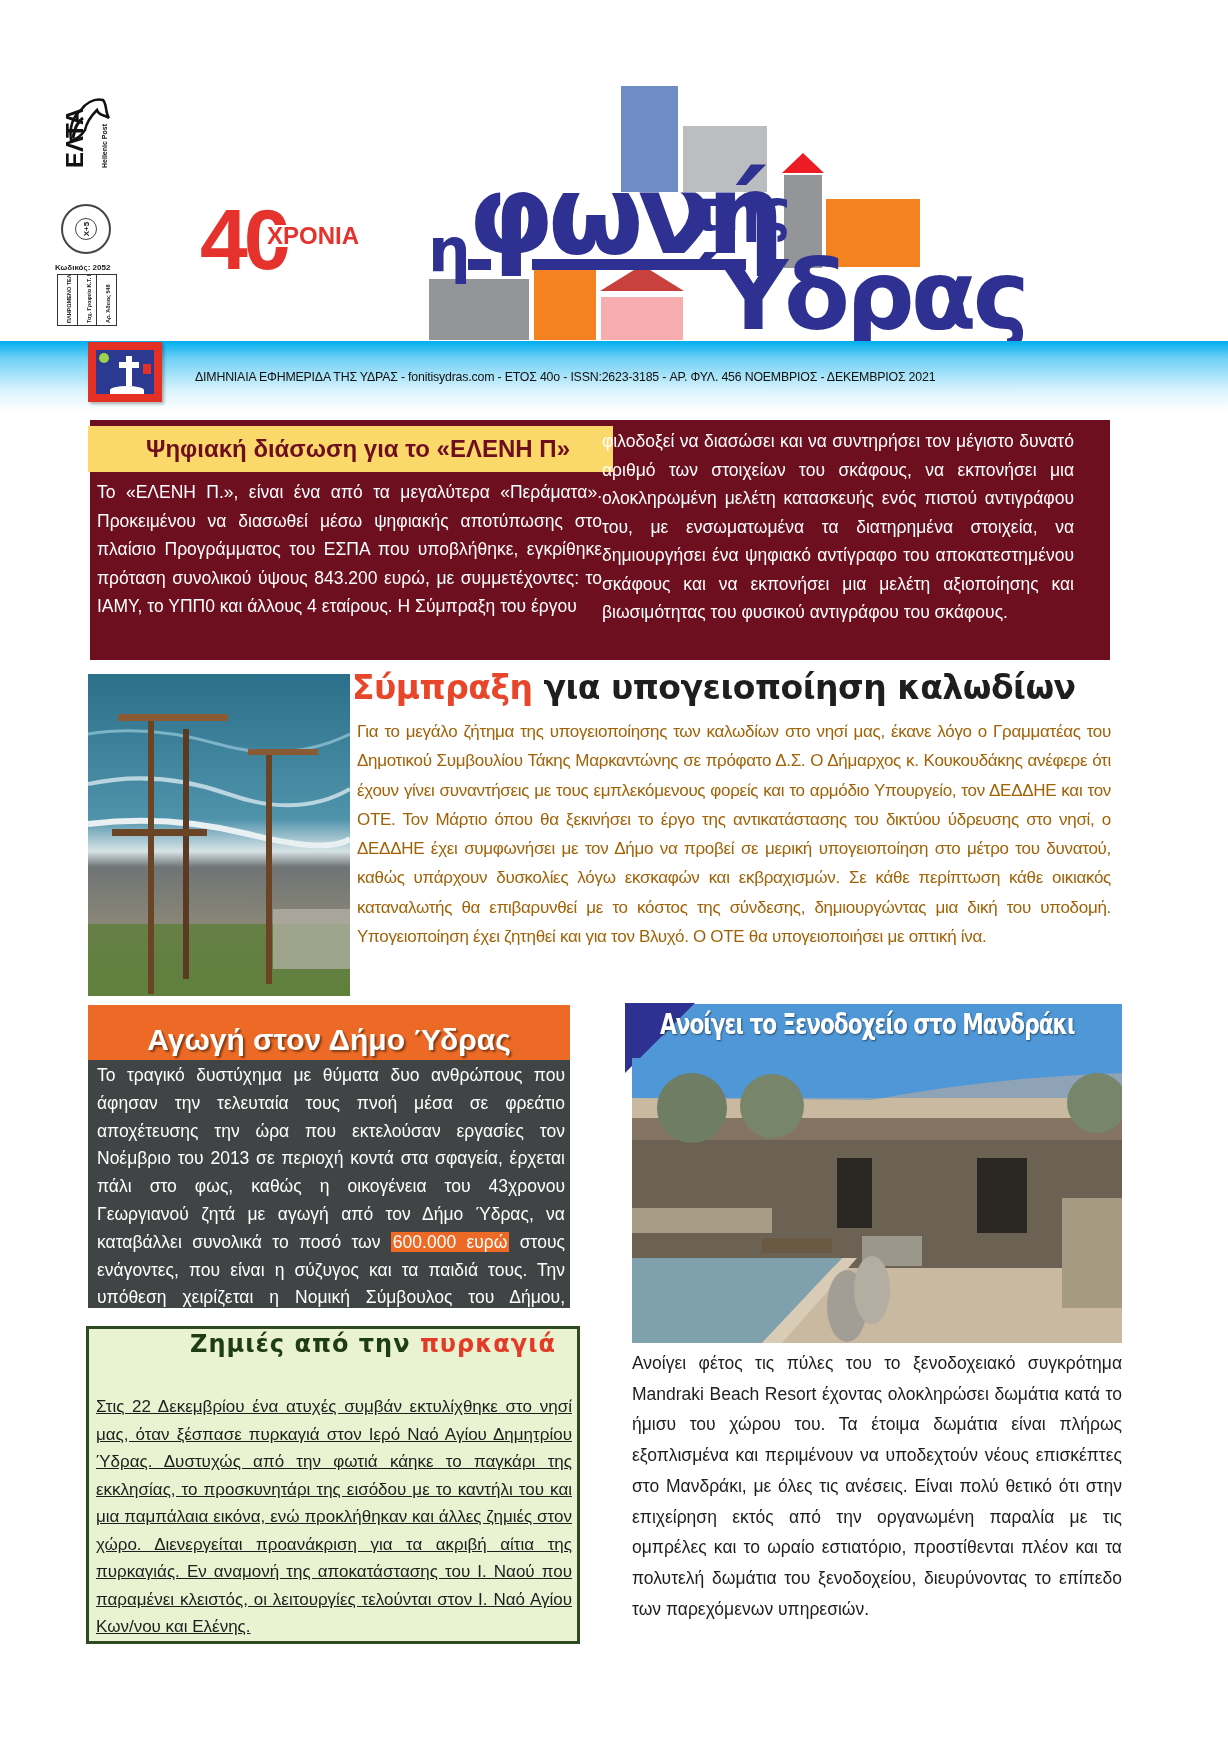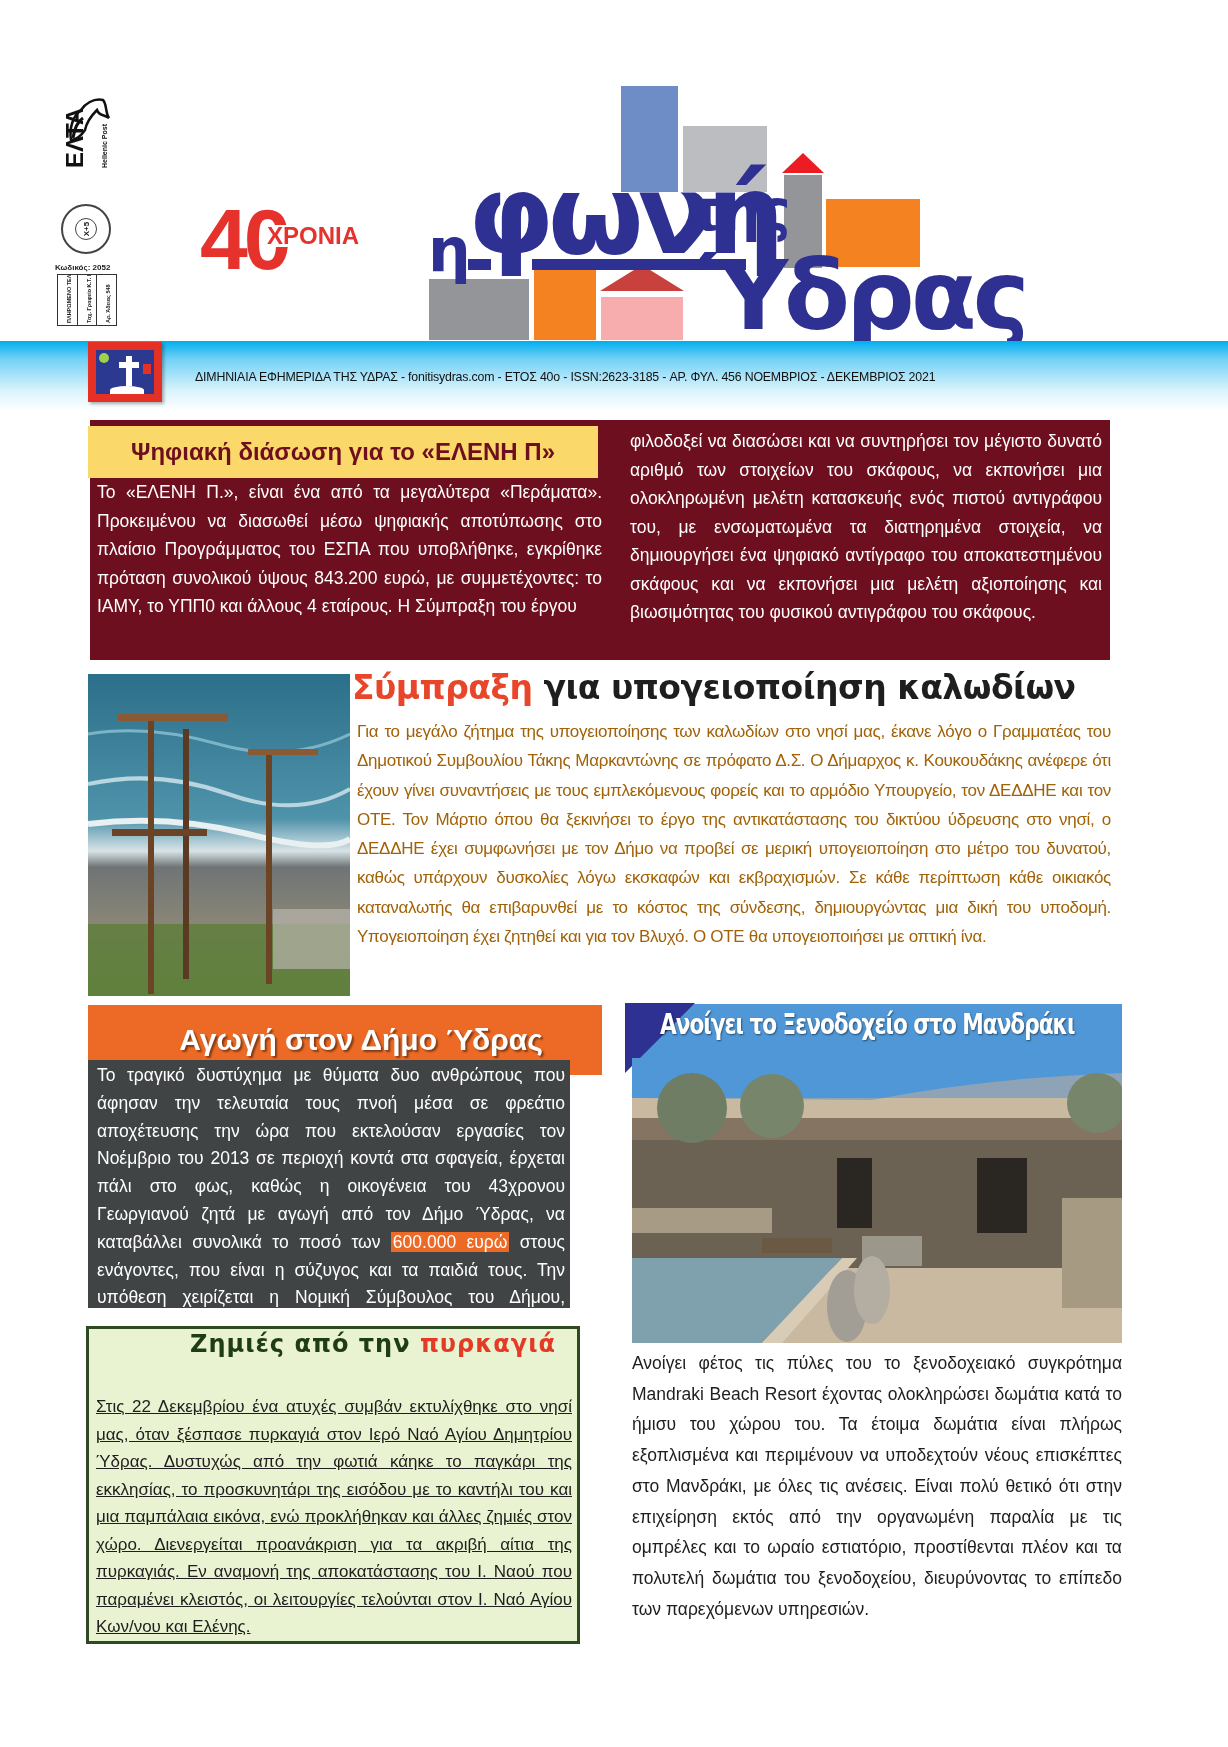--- a/index.html
+++ b/index.html
@@ -34,32 +34,32 @@
   .flag .inner { position:absolute; left:8px; top:8px; width:58px; height:44px; background:#2b3990; }
   .flag .cross-v { position:absolute; left:30px; top:6px; width:6px; height:30px; background:#fff; }
   .flag .cross-h { position:absolute; left:23px; top:12px; width:20px; height:6px; background:#fff; }
   .flag .hill { position:absolute; left:14px; top:36px; width:34px; height:8px; border-radius:50% 50% 0 0; background:#fff; }
   .flag .redflag { position:absolute; left:47px; top:14px; width:8px; height:10px; background:#e43025; }
   .flag .sun { position:absolute; left:3px; top:3px; width:10px; height:10px; border-radius:50%; background:#9fd24a; }
   .strapline { left:195px; top:369px; font:13px "Liberation Sans", sans-serif; color:#111; white-space:nowrap; letter-spacing:-0.2px; transform:scaleX(0.95); transform-origin:left; }
 
   
   .a1-box { left:90px; top:420px; width:1020px; height:240px; background:#6d0f1e; }
-  .a1-head { left:88px; top:426px; width:510px; height:52px; background:#fbd86a; display:flex; align-items:center; justify-content:center; font:bold 24px "Liberation Sans", sans-serif; color:#6d0f1e; }
+  .a1-head { left:88px; top:426px; width:510px; height:46px; background:#fbd86a; display:flex; align-items:center; justify-content:center; font:bold 24px "Liberation Sans", sans-serif; color:#6d0f1e;padding-left:15px; }
   .a1-left { left:97px; top:478px; width:505px; font:17.5px/28.5px "Liberation Sans", sans-serif; color:#fff; text-align:justify; }
-  .a1-right { left:630px; top:427px; width:472px; font:17.5px/28.5px "Liberation Sans", sans-serif; color:#fff; text-align:justify; }
+  .a1-right { left:602px; top:427px; width:472px; font:17.5px/28.5px "Liberation Sans", sans-serif; color:#fff; text-align:justify; }
 
   
   .photo1 { left:88px; top:674px; width:262px; height:322px; overflow:hidden; }
   .a2-title { left:352px; top:668px; font:bold 33px "DejaVu Sans", sans-serif; color:#1e1e1e; white-space:nowrap; letter-spacing:-0.5px; }
   .a2-title .hl { color:#e8462a; }
   .a2-body { left:357px; top:717px; width:754px; font:17px/29.3px "Liberation Sans", sans-serif; color:#a16207; text-align:justify; letter-spacing:-0.3px; }
 
   
-  .a3-head { left:88px; top:1005px; width:482px; height:70px; background:#ec6a25; display:flex; align-items:center; justify-content:center; font:bold 30px "Liberation Sans", sans-serif; color:#fff; text-shadow:2px 2px 2px rgba(0,0,0,0.45);padding-left:32px; }
+  .a3-head { left:88px; top:1005px; width:482px; height:70px; background:#ec6a25; display:flex; align-items:center; justify-content:center; font:bold 30px "Liberation Sans", sans-serif; color:#fff; text-shadow:2px 2px 2px rgba(0,0,0,0.45); }
   .a3-box { left:88px; top:1060px; width:482px; height:248px; background:#414445; }
   .a3-body { left:97px; top:1062px; width:468px; font:17.5px/27.8px "Liberation Sans", sans-serif; color:#fff; text-align:justify; }
   .a3-body .money { background:#ec6a25; padding:0 2px; }
 
   
   .a4-box { left:86px; top:1326px; width:494px; height:318px; background:#e9f2d1; border:3px solid #2f4a22; box-sizing:border-box; }
   .a4-head { left:86px; top:1330px; width:574px; text-align:center; font:bold 24px/28px "DejaVu Sans", sans-serif; color:#1f3d14; letter-spacing:1px; }
   .a4-head .fire { color:#e33b26; }
   .a4-body { left:96px; top:1393px; width:476px; font:17px/27.5px "Liberation Sans", sans-serif; color:#1e1e1e; text-align:justify;text-decoration:underline; }
 

